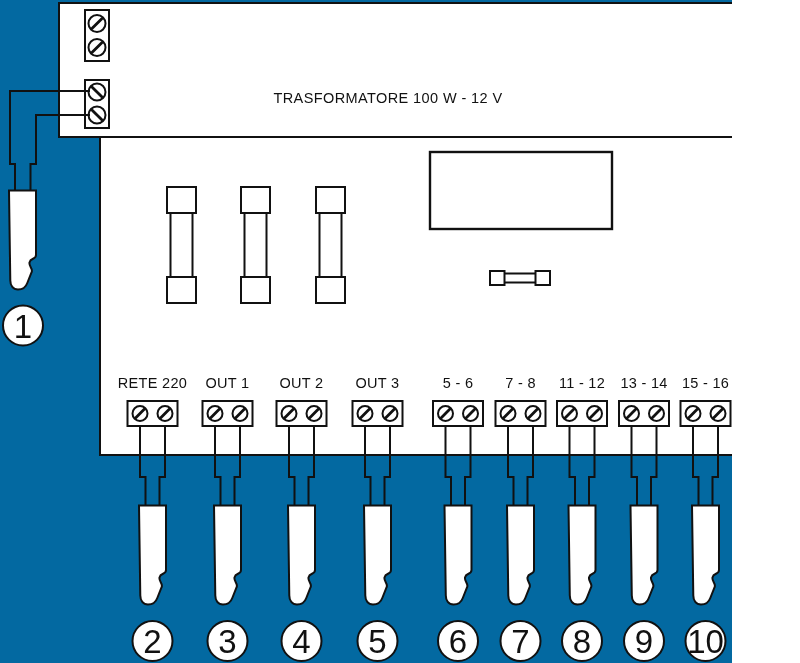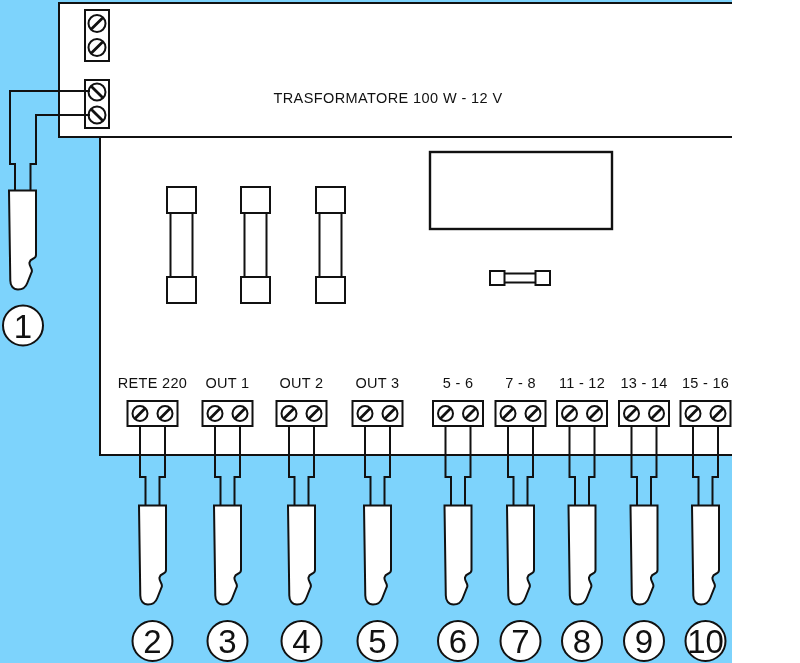--- a/index.html
+++ b/index.html
@@ -1,16 +1,16 @@
 <!DOCTYPE html>
 <html><head>
 <meta charset="utf-8">
 <style>
   html,body{margin:0;padding:0;background:#fff;}
-  .canvas{width:732px;height:663px;position:relative;background:#7dd3fc;overflow:hidden;}
+  .canvas{width:732px;height:663px;position:relative;background:#0369a1;overflow:hidden;}
   svg{display:block;}
   .shape{fill:#ffffff;stroke:#111111;stroke-width:2;}
   .shape25{fill:#ffffff;stroke:#111111;stroke-width:2.4;}
   .wire{fill:none;stroke:#111111;stroke-width:2;}
   .screwline{stroke:#111111;stroke-width:2.8;stroke-linecap:round;}
   .lbl{font-family:"Liberation Sans",sans-serif;font-size:14.5px;fill:#111111;text-anchor:middle;letter-spacing:0.3px;}
   .ttl{font-family:"Liberation Sans",sans-serif;font-size:14.5px;fill:#111111;text-anchor:middle;letter-spacing:0.4px;}
   .num{font-family:"Liberation Sans",sans-serif;font-size:33px;fill:#111111;text-anchor:middle;}
 </style>
 </head>

